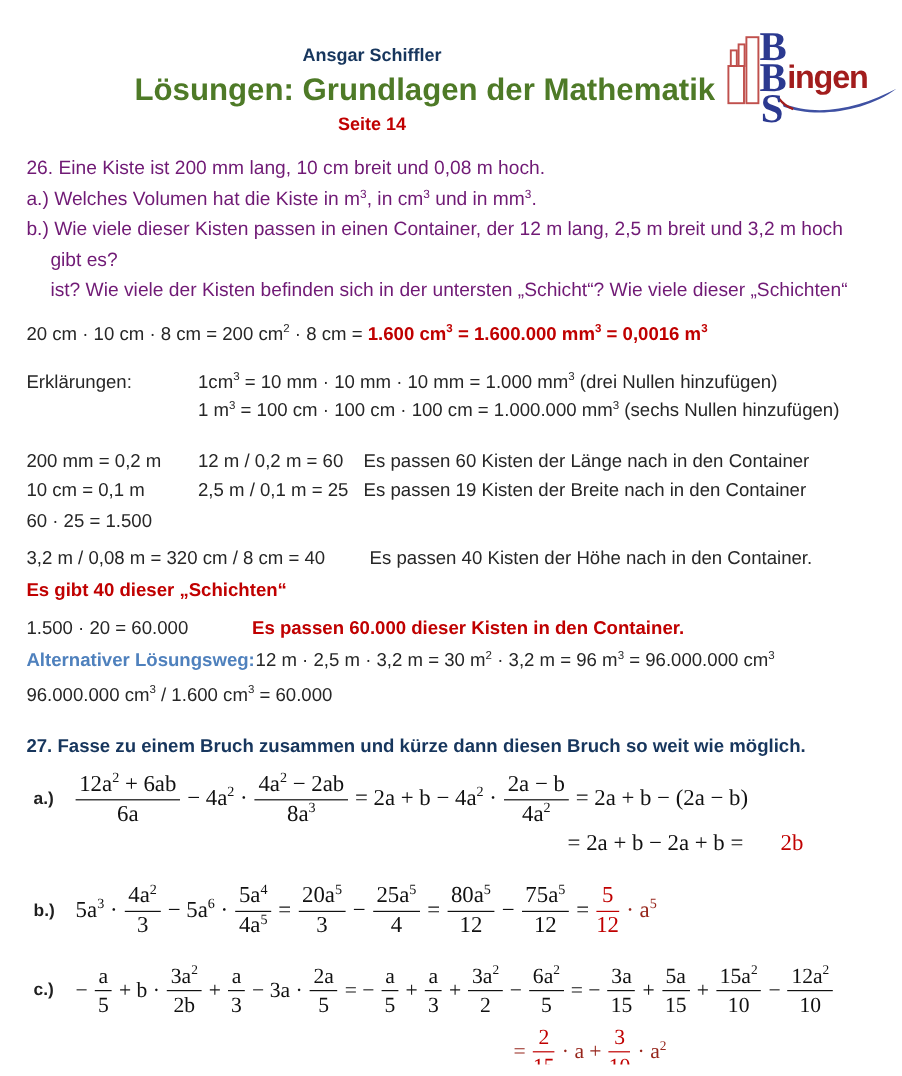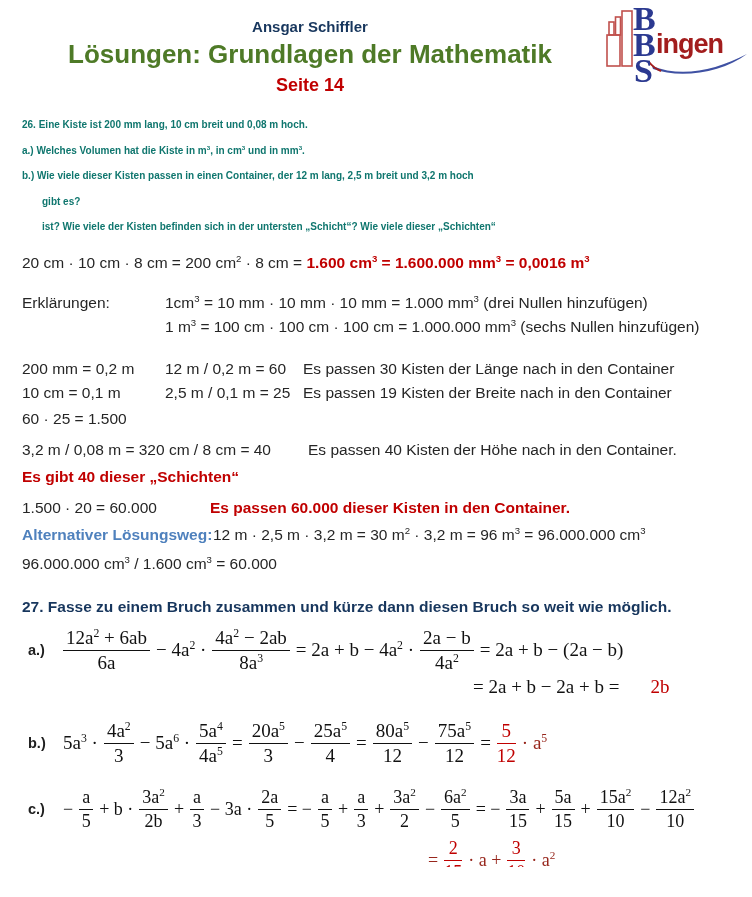--- a/index.html
+++ b/index.html
@@ -1,27 +1,27 @@
 <!DOCTYPE html>
 <html><head>
 <meta charset="utf-8">
 <style>
   html,body{margin:0;padding:0;background:#fff;}
   body{width:752px;height:897px;font-family:"Liberation Sans",sans-serif;color:#262626;}
-  .page{position:relative;width:752px;height:867px;overflow:hidden;background:#fff;}
+  .page{position:relative;width:752px;height:867px;overflow:hidden;background:#fff;margin-top:20px;}
 
   
   .hdr{position:relative;width:100%;}
   .hdr-author{width:620px;text-align:center;font-weight:bold;font-size:15px;color:#17365d;padding-top:18px;}
-  .hdr-title{width:620px;text-align:center;font-weight:bold;font-size:26px;color:#4e7a27;margin:4px 0 0;}
-  .hdr-seite{width:620px;text-align:center;font-weight:bold;font-size:18px;color:#c00000;margin-top:5px;}
+  .hdr-title{width:620px;text-align:center;font-weight:bold;font-size:26px;color:#4e7a27;margin:4px 0 0;padding-left:44px;}
+  .hdr-seite{width:620px;text-align:center;font-weight:bold;font-size:15px;color:#c00000;margin-top:5px;}
   .logo{position:absolute;top:3px;right:2px;width:150px;height:86px;}
 
   
-  .p26{margin:16px 0 0 22px;color:#0f766e;font-weight:bold;font-size:10px;line-height:25.5px;}
+  .p26{margin:16px 0 0 22px;color:#701a75;font-weight:normal;font-size:16px;line-height:25.5px;}
   .p26 .cont{padding-left:20px;}
   .p27{margin:22px 0 0 22px;color:#17365d;font-weight:bold;font-size:15.5px;line-height:21px;}
 
   
   .sol26{margin-left:22px;font-size:15.5px;}
   .sline{position:relative;min-height:21px;line-height:21px;}
   .sline:nth-child(1){margin-top:12px}
   .sline:nth-child(2){margin-top:19px}
   .sline:nth-child(3){margin-top:3px}
   .sline:nth-child(4){margin-top:21px}
@@ -92,21 +92,21 @@
     <div class="cont">gibt es?</div>
     <div class="cont">ist? Wie viele der Kisten befinden sich in der untersten „Schicht“?  Wie viele dieser „Schichten“</div>
   </div>
 
   <div class="sol26">
       <div class="sline"><span class="seg">20 cm · 10 cm · 8 cm = 200 cm<sup>2</sup> · 8 cm = </span><span class="seg c-red">1.600 cm<sup>3</sup> = 1.600.000 mm<sup>3</sup> = 0,0016 m<sup>3</sup></span></div>
       <div class="sline"><span class="seg">Erklärungen:</span><span class="seg abs" style="left: 143px;">1cm<sup>3</sup> = 10 mm · 10 mm · 10 mm = 1.000 mm<sup>3</sup> (drei Nullen hinzufügen)</span></div>
       <div class="sline">
         <span class="seg abs" style="left: 143px;">1 m<sup>3</sup> = 100 cm · 100 cm · 100 cm = 1.000.000 mm<sup>3</sup> (sechs Nullen hinzufügen)</span>
       </div>
-      <div class="sline"><span class="seg">200 mm = 0,2 m</span><span class="seg abs" style="left: 143px;">12 m / 0,2 m = 60</span><span class="seg abs" style="left: 281px;">Es passen 30 Kisten der Länge nach in den Container</span></div>
+      <div class="sline"><span class="seg">200 mm = 0,2 m</span><span class="seg abs" style="left: 143px;">12 m / 0,2 m = 60</span><span class="seg abs" style="left: 281px;">Es passen 60 Kisten der Länge nach in den Container</span></div>
       <div class="sline"><span class="seg">10 cm = 0,1 m</span><span class="seg abs" style="left: 143px;">2,5 m / 0,1 m = 25</span><span class="seg abs" style="left: 281px;">Es passen 19 Kisten der Breite nach in den Container</span></div>
       <div class="sline"><span class="seg">60 · 25 = 1.500</span></div>
       <div class="sline"><span class="seg">3,2 m / 0,08 m = 320 cm / 8 cm = 40</span><span class="seg abs" style="left: 286px;">Es passen 40 Kisten der Höhe nach in den Container.</span></div>
       <div class="sline"><span class="seg c-red">Es gibt 40 dieser „Schichten“</span></div>
       <div class="sline"><span class="seg">1.500 · 20 = 60.000</span><span class="seg c-red abs" style="left: 188px;">Es passen 60.000 dieser Kisten in den Container.</span></div>
       <div class="sline"><span class="seg c-blue">Alternativer Lösungsweg:</span><span class="seg abs" style="left: 191px;">12 m · 2,5 m · 3,2 m = 30 m<sup>2</sup> · 3,2 m = 96 m<sup>3</sup> = 96.000.000 cm<sup>3</sup></span></div>
       <div class="sline"><span class="seg">96.000.000 cm<sup>3</sup> / 1.600 cm<sup>3</sup> = 60.000</span></div>
     </div>
 
   <div class="p27">

